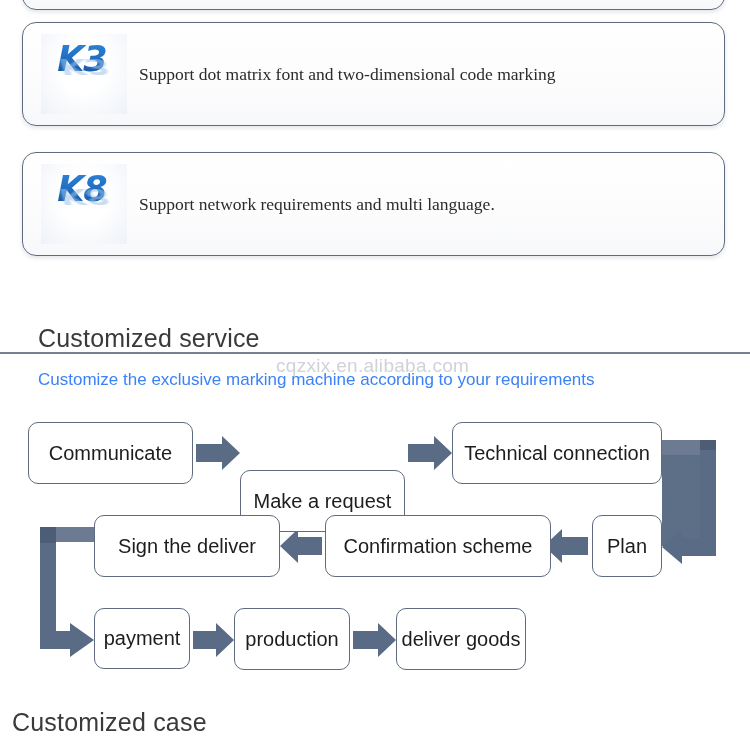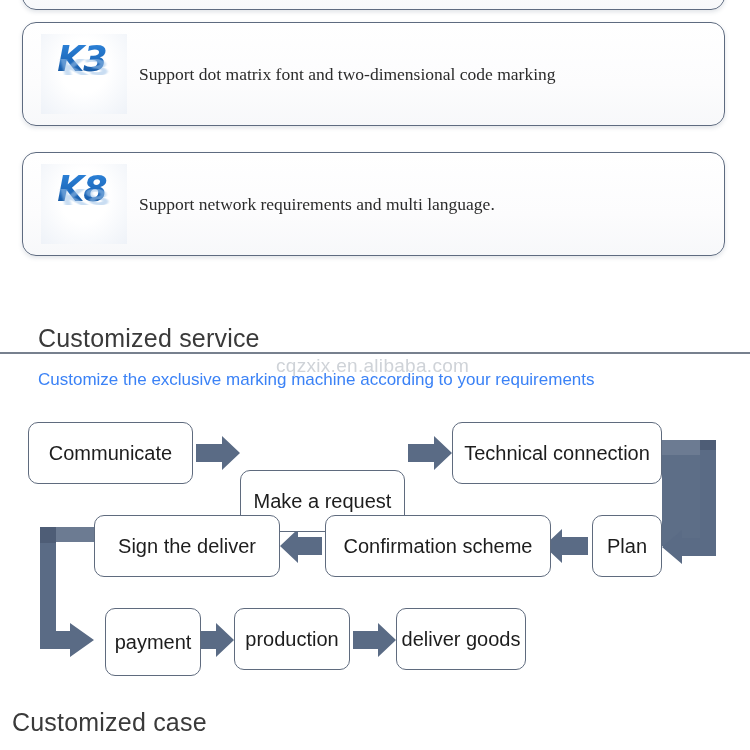--- a/index.html
+++ b/index.html
@@ -238,19 +238,19 @@
   </svg>
 
   <div class="flow-box" style="left:28px;  top:32px;  width:165px; height:62px;">Communicate</div>
   <div class="flow-box" style="left:240px; top:32px;  width:165px; height:62px;margin-top:48px;">Make a request</div>
   <div class="flow-box" style="left:452px; top:32px;  width:210px; height:62px;">Technical connection</div>
 
   <div class="flow-box" style="left:592px; top:125px; width:70px;  height:62px;">Plan</div>
   <div class="flow-box" style="left:325px; top:125px; width:226px; height:62px;">Confirmation scheme</div>
   <div class="flow-box" style="left:94px;  top:125px; width:186px; height:62px;">Sign the deliver</div>
 
-  <div class="flow-box" style="left:94px;  top:218px; width:96px;  height:68px;margin-left:11px;">payment</div>
+  <div class="flow-box" style="left:94px;  top:218px; width:96px;  height:61px;">payment</div>
   <div class="flow-box" style="left:234px; top:218px; width:116px; height:62px;text-align:center;">production</div>
   <div class="flow-box" style="left:396px; top:218px; width:130px; height:62px;">deliver goods</div>
 
 </div>
 
 <div class="section-heading" id="heading-case">Customized case</div>
 
 </body></html>

